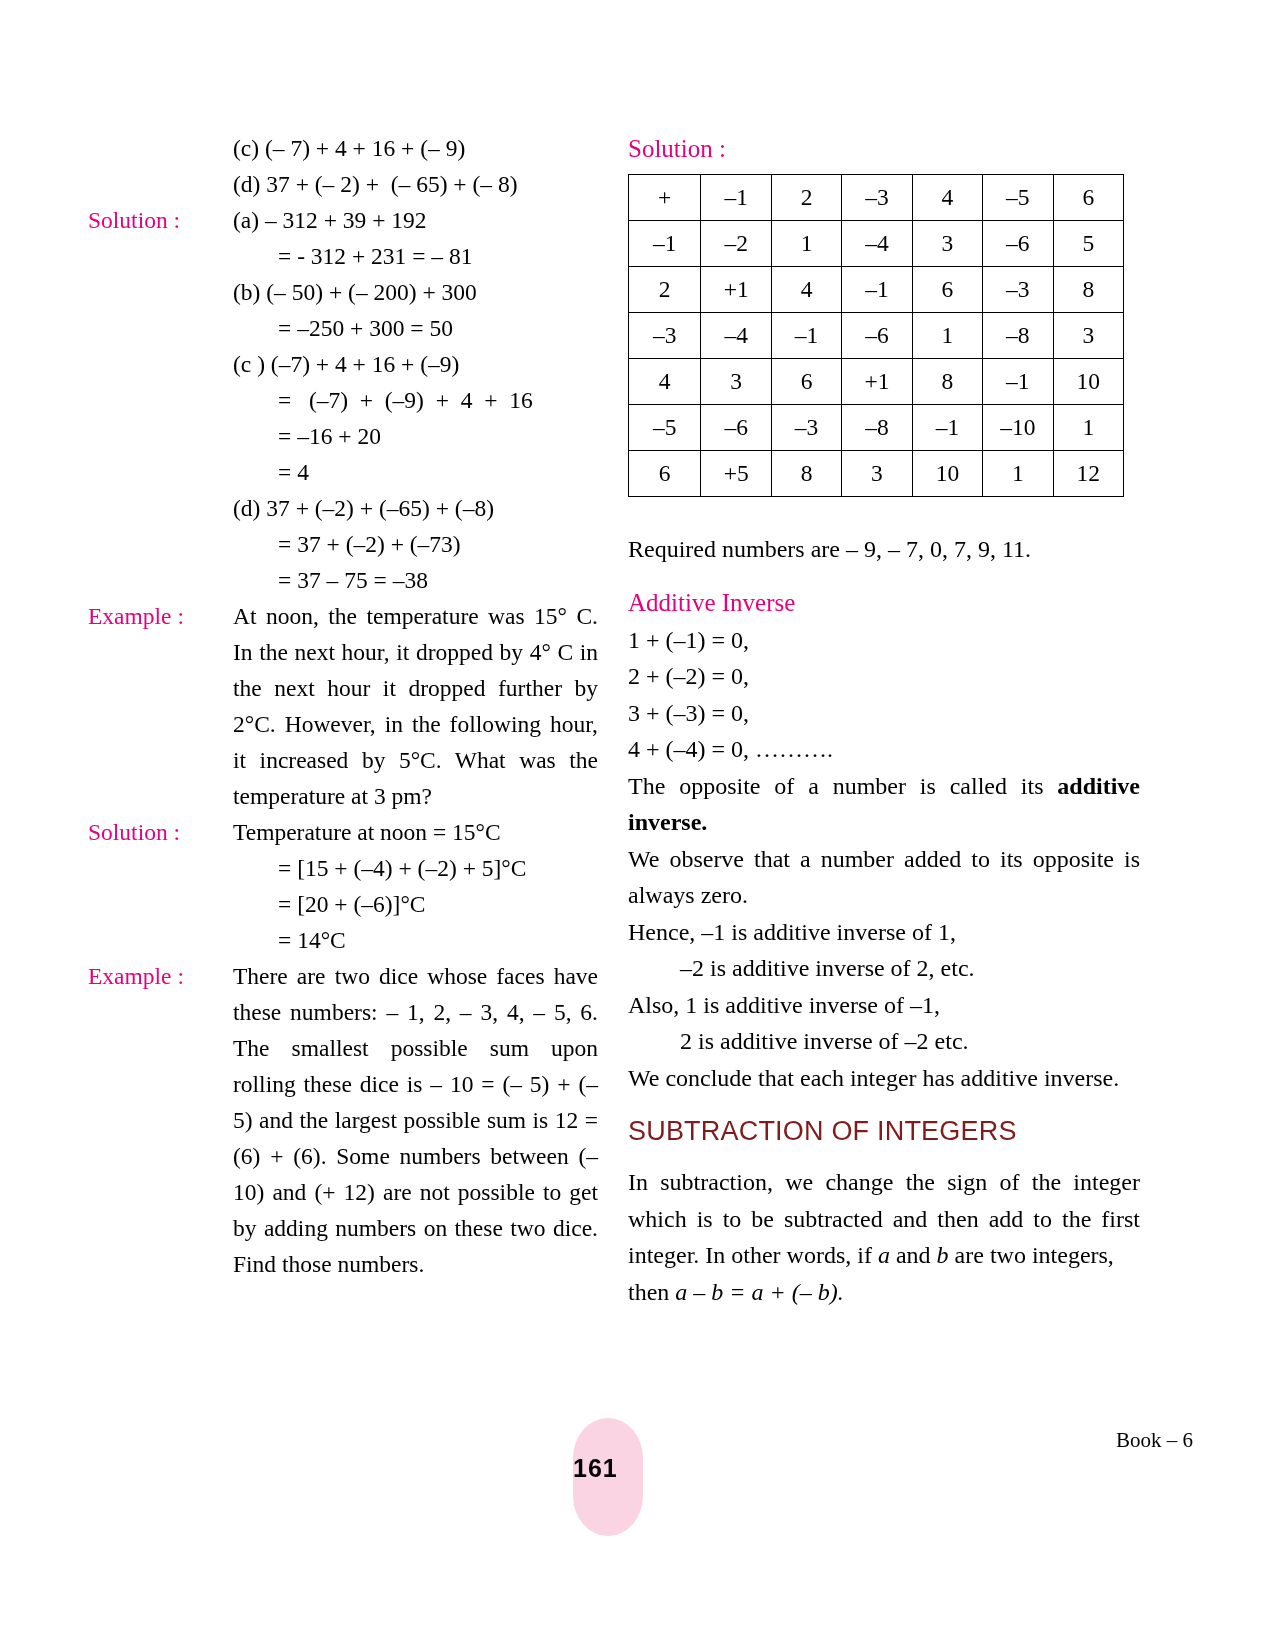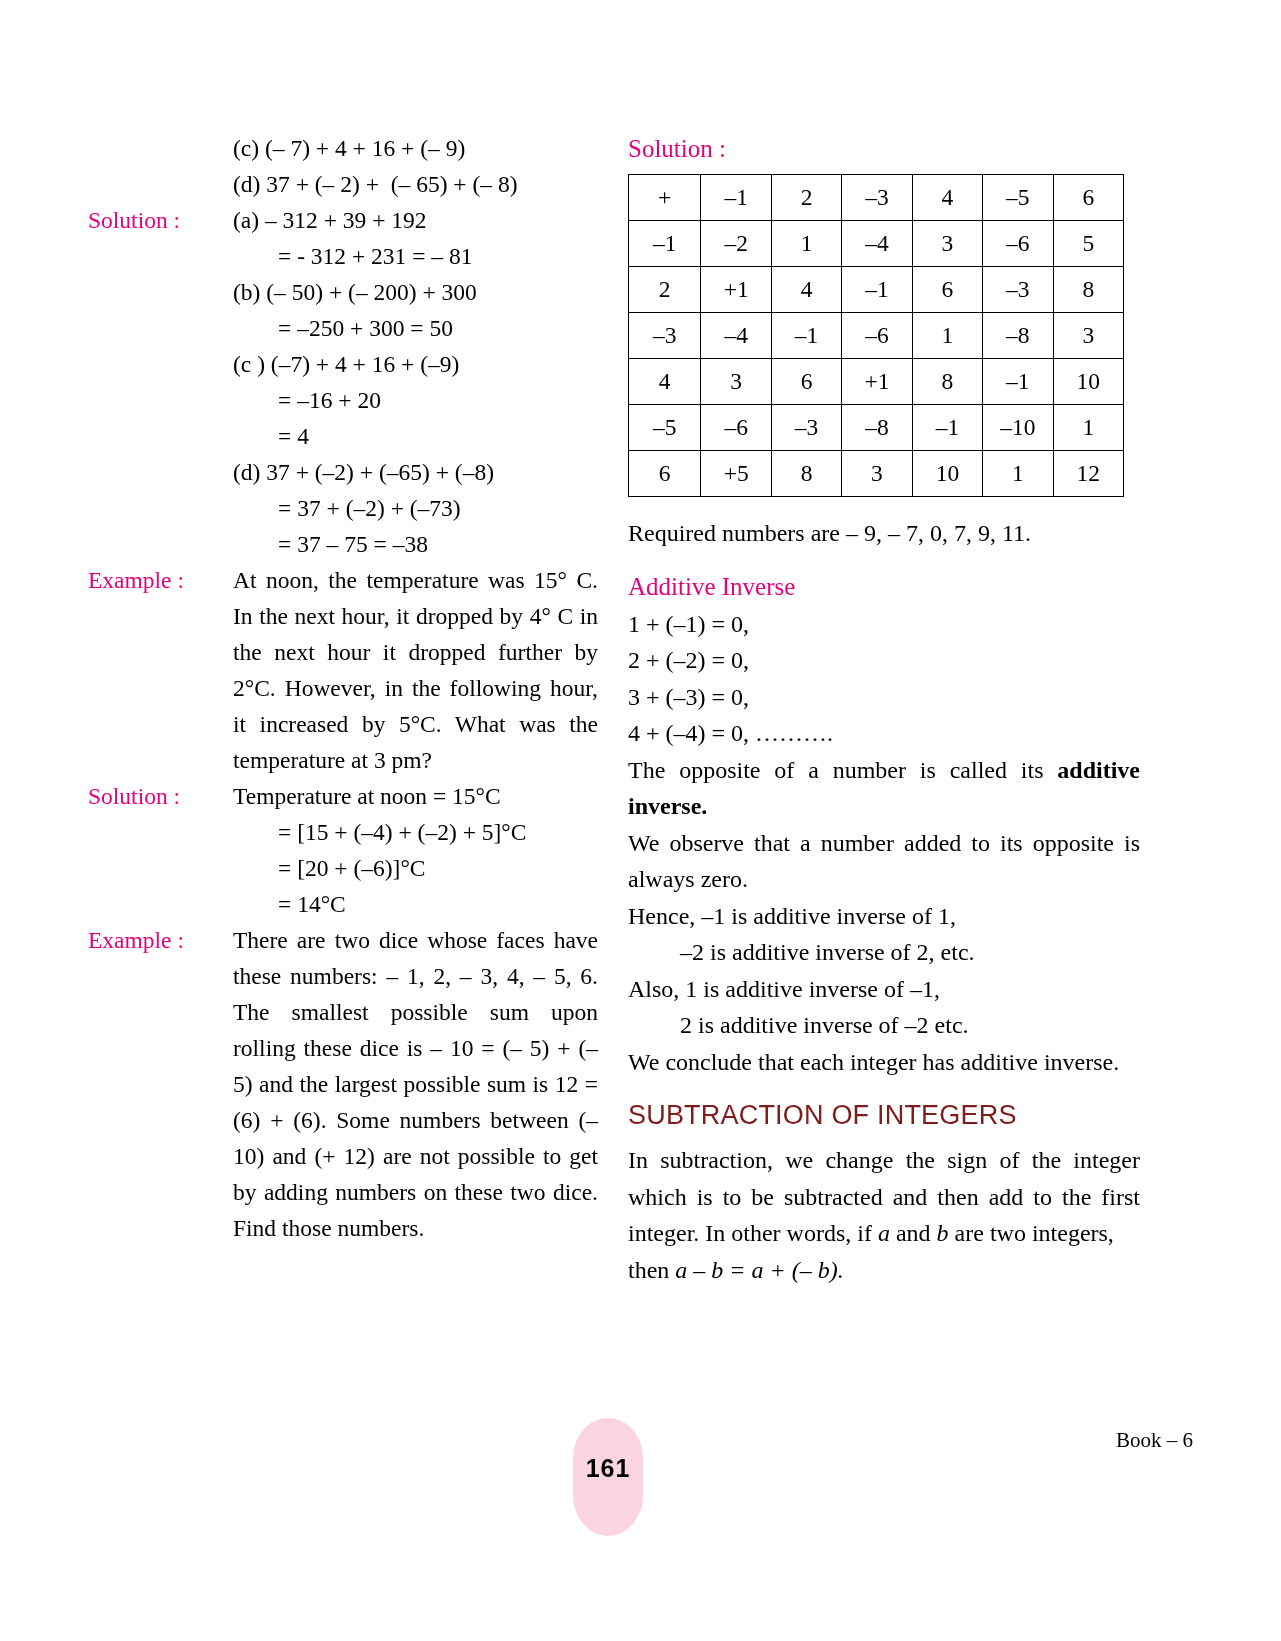--- a/index.html
+++ b/index.html
@@ -119,21 +119,21 @@
     width: 70px;
     height: 118px;
     background: #fbd4e4;
     border-radius: 35px / 40px;
   }
   .page-number {
     position: absolute;
     left: 0;
     top: 36px;
     width: 70px;
-    text-align: center;
+    text-align: left;
     font-size: 25px;
     font-weight: bold;
     font-family: "Liberation Sans", sans-serif;
     color: #000;
     letter-spacing: 1px;
   }
   .book-label {
     position: absolute;
     right: 88px;
     top: 1428px;
@@ -151,20 +151,21 @@
     <div class="line indent1">(d) 37 + (– 2) +  (– 65) + (– 8)</div>
 
     <div class="lbl-row">
       <div class="lbl">Solution  :</div>
       <div class="lbl-body">
         <div class="line">(a) – 312 + 39 + 192</div>
         <div class="line indent-sub">= - 312 + 231 = – 81</div>
         <div class="line">(b) (– 50) + (– 200) + 300</div>
         <div class="line indent-sub">= –250 + 300 = 50</div>
         <div class="line">(c ) (–7) + 4 + 16 + (–9)</div>
+        <div class="line indent-sub">=   (–7)  +  (–9)  +  4  +  16</div>
         <div class="line indent-sub">= –16 + 20</div>
         <div class="line indent-sub">= 4</div>
         <div class="line">(d) 37 + (–2) + (–65) + (–8)</div>
         <div class="line indent-sub">= 37 + (–2) + (–73)</div>
         <div class="line indent-sub">= 37 – 75 = –38</div>
       </div>
     </div>
 
     <div class="lbl-row">
       <div class="lbl">Example :</div>
@@ -255,21 +256,21 @@
             <td class="cN">8</td>
             <td class="cN">3</td>
             <td class="cN">10</td>
             <td class="cN">1</td>
             <td class="cN">12</td>
           </tr>
         </tbody>
       </table>
     </div>
 
-    <div class="p-nj" style="margin-top:18px">Required numbers are – 9, – 7, 0, 7, 9, 11.</div>
+    <div class="p-nj" style="margin-top:34px">Required numbers are – 9, – 7, 0, 7, 9, 11.</div>
 
     <div class="heading-pink" style="margin-top:16px">Additive Inverse</div>
 
     <div class="p-nj">1 + (–1) = 0,</div>
     <div class="p-nj">2 + (–2) = 0,</div>
     <div class="p-nj">3 + (–3) = 0,</div>
     <div class="p-nj">4 + (–4) = 0, ……….</div>
 
     <div class="p"><span>The opposite of a number is called its </span><span class="bold">additive inverse.</span></div>
 
@@ -277,21 +278,21 @@
 
     <div class="p-nj">Hence, –1 is additive inverse of 1,</div>
     <div class="p-nj p-indent">–2 is additive inverse of 2, etc.</div>
     <div class="p-nj">Also, 1 is additive inverse of –1,</div>
     <div class="p-nj p-indent">2 is additive inverse of –2 etc.</div>
 
     <div class="p">We conclude that each integer has additive inverse.</div>
 
     <div class="heading-section" style="margin-top:14px">SUBTRACTION OF INTEGERS</div>
 
-    <div class="p" style="margin-top:6px"><span>In subtraction, we change the sign of the integer which is to be subtracted and then add to the first integer. In other words, if </span><span class="ital">a</span><span> and </span><span class="ital">b</span><span> are two integers,</span></div>
+    <div class="p" style="margin-top:12px"><span>In subtraction, we change the sign of the integer which is to be subtracted and then add to the first integer. In other words, if </span><span class="ital">a</span><span> and </span><span class="ital">b</span><span> are two integers,</span></div>
 
     <div class="p-nj"><span>then </span><span class="ital">a – b = a + (– b).</span></div>
 
   </div>
 
   <div class="page-number-pill">
     <div class="page-number">161</div>
   </div>
 
   <div class="book-label">Book – 6</div>

